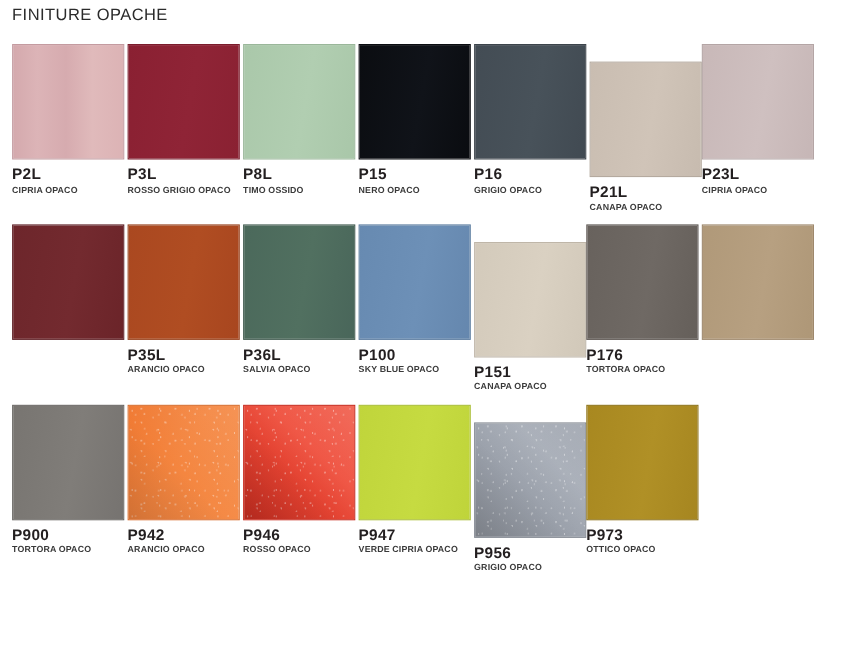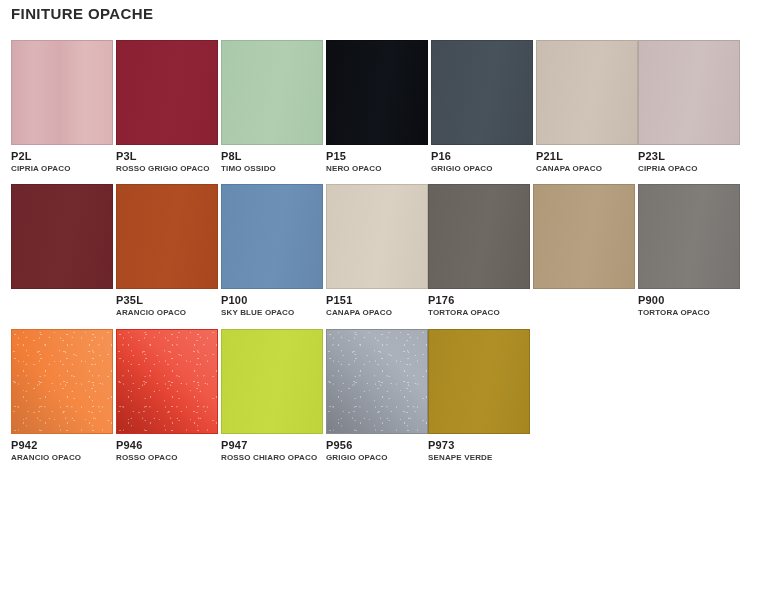--- a/index.html
+++ b/index.html
@@ -14,21 +14,21 @@
     color: #231f20;
     overflow: hidden;
     position: relative;
   }
 
   .page-title {
     position: absolute;
     left: 11px;
     top: 5px;
     font-size: 15px;
-    font-weight: 700;
+    font-weight: 400;
     letter-spacing: 0.4px;
     color: #2b2b2b;
     white-space: nowrap;
   }
 
   .swatch-grid {
     position: absolute;
     left: 11px;
     top: 40px;
     width: 745px;
@@ -36,21 +36,21 @@
     flex-wrap: wrap;
     align-content: flex-start;
   }
 
   .swatch-cell {
     width: 102px;
     margin-right: 3px;
     margin-bottom: 11px;
     position: relative;
   }
-  .swatch-cell.col-last { margin-right: 0; }
+  .swatch-cell.col-last { margin-right: 0; margin-top: 16px; }
 
   .swatch-chip {
     width: 102px;
     height: 105px;
     box-sizing: border-box;
     position: relative;
     overflow: hidden;
   }
 
   .swatch-chip .sheen {
@@ -80,21 +80,21 @@
     background-size: 26px 24px, 31px 29px, 23px 27px, 34px 22px,
                      27px 31px, 22px 26px, 29px 24px, 25px 30px,
                      33px 25px, 24px 28px, 28px 33px, 21px 23px;
   }
 
   .swatch-label {
     padding-top: 5px;
     line-height: 1.18;
   }
   .swatch-code {
-    font-size: 11px;
+    font-size: 14px;
     font-weight: bold;
     letter-spacing: 0.2px;
     color: #231f20;
     white-space: nowrap;
   }
   .swatch-name {
     font-size: 8px;
     font-weight: 700;
     letter-spacing: 0.15px;
     color: #3a3a3a;
@@ -161,20 +161,27 @@
       <div class="swatch-chip" style="background: linear-gradient(100deg, rgb(109, 38, 43) 0%, rgb(115, 42, 47) 55%, rgb(107, 36, 41) 100%); border: 1px solid rgb(95, 33, 38);"></div>
     </div>
     <div class="swatch-cell">
       <div class="swatch-chip" style="background: linear-gradient(100deg, rgb(170, 72, 32) 0%, rgb(176, 77, 34) 55%, rgb(168, 70, 31) 100%); border: 1px solid rgb(151, 66, 29);"></div>
       <div class="swatch-label">
         <div class="swatch-code">P35L</div>
         <div class="swatch-name">ARANCIO OPACO</div>
       </div>
     </div>
     <div class="swatch-cell">
+      <div class="swatch-chip" style="background: linear-gradient(100deg, rgb(75, 105, 91) 0%, rgb(81, 112, 96) 55%, rgb(73, 102, 90) 100%); border: 1px solid rgb(67, 93, 81);"></div>
+      <div class="swatch-label">
+        <div class="swatch-code">P36L</div>
+        <div class="swatch-name">SALVIA OPACO</div>
+      </div>
+    </div>
+    <div class="swatch-cell">
       <div class="swatch-chip" style="background: linear-gradient(100deg, rgb(103, 138, 177) 0%, rgb(109, 144, 183) 55%, rgb(101, 135, 174) 100%); border: 1px solid rgb(91, 124, 159);"></div>
       <div class="swatch-label">
         <div class="swatch-code">P100</div>
         <div class="swatch-name">SKY BLUE OPACO</div>
       </div>
     </div>
     <div class="swatch-cell col-last">
       <div class="swatch-chip" style="background: linear-gradient(100deg, rgb(211, 202, 187) 0%, rgb(218, 209, 194) 55%, rgb(209, 200, 185) 100%); border: 1px solid rgb(191, 182, 168);"></div>
       <div class="swatch-label">
         <div class="swatch-code">P151</div>
@@ -215,33 +222,33 @@
       </div>
       <div class="swatch-label">
         <div class="swatch-code">P946</div>
         <div class="swatch-name">ROSSO OPACO</div>
       </div>
     </div>
     <div class="swatch-cell">
       <div class="swatch-chip" style="background: linear-gradient(100deg, rgb(192, 213, 59) 0%, rgb(198, 219, 65) 55%, rgb(191, 212, 58) 100%); border: 1px solid rgb(170, 191, 54);"></div>
       <div class="swatch-label">
         <div class="swatch-code">P947</div>
-        <div class="swatch-name">ROSSO CHIARO OPACO</div>
+        <div class="swatch-name">VERDE CIPRIA OPACO</div>
       </div>
     </div>
     <div class="swatch-cell col-last">
       <div class="swatch-chip" style="background: linear-gradient(45deg, rgb(143, 148, 157) 0%, rgb(154, 160, 170) 40%, rgb(167, 173, 183) 70%, rgb(158, 164, 174) 100%); border: 1px solid rgb(134, 139, 148);">
         <div class="speckle"></div>
         <div class="sheen" style="background: linear-gradient(45deg, rgba(0, 0, 0, 0.14) 0%, rgba(0, 0, 0, 0) 45%, rgba(255, 255, 255, 0.1) 100%);"></div>
       </div>
       <div class="swatch-label">
         <div class="swatch-code">P956</div>
         <div class="swatch-name">GRIGIO OPACO</div>
       </div>
     </div>
     <div class="swatch-cell">
       <div class="swatch-chip" style="background: linear-gradient(100deg, rgb(168, 136, 32) 0%, rgb(176, 144, 38) 55%, rgb(166, 134, 32) 100%); border: 1px solid rgb(143, 116, 25);"></div>
       <div class="swatch-label">
         <div class="swatch-code">P973</div>
-        <div class="swatch-name">SENAPE VERDE</div>
+        <div class="swatch-name">OTTICO OPACO</div>
       </div>
     </div>
   </div>
 
 </body></html>

